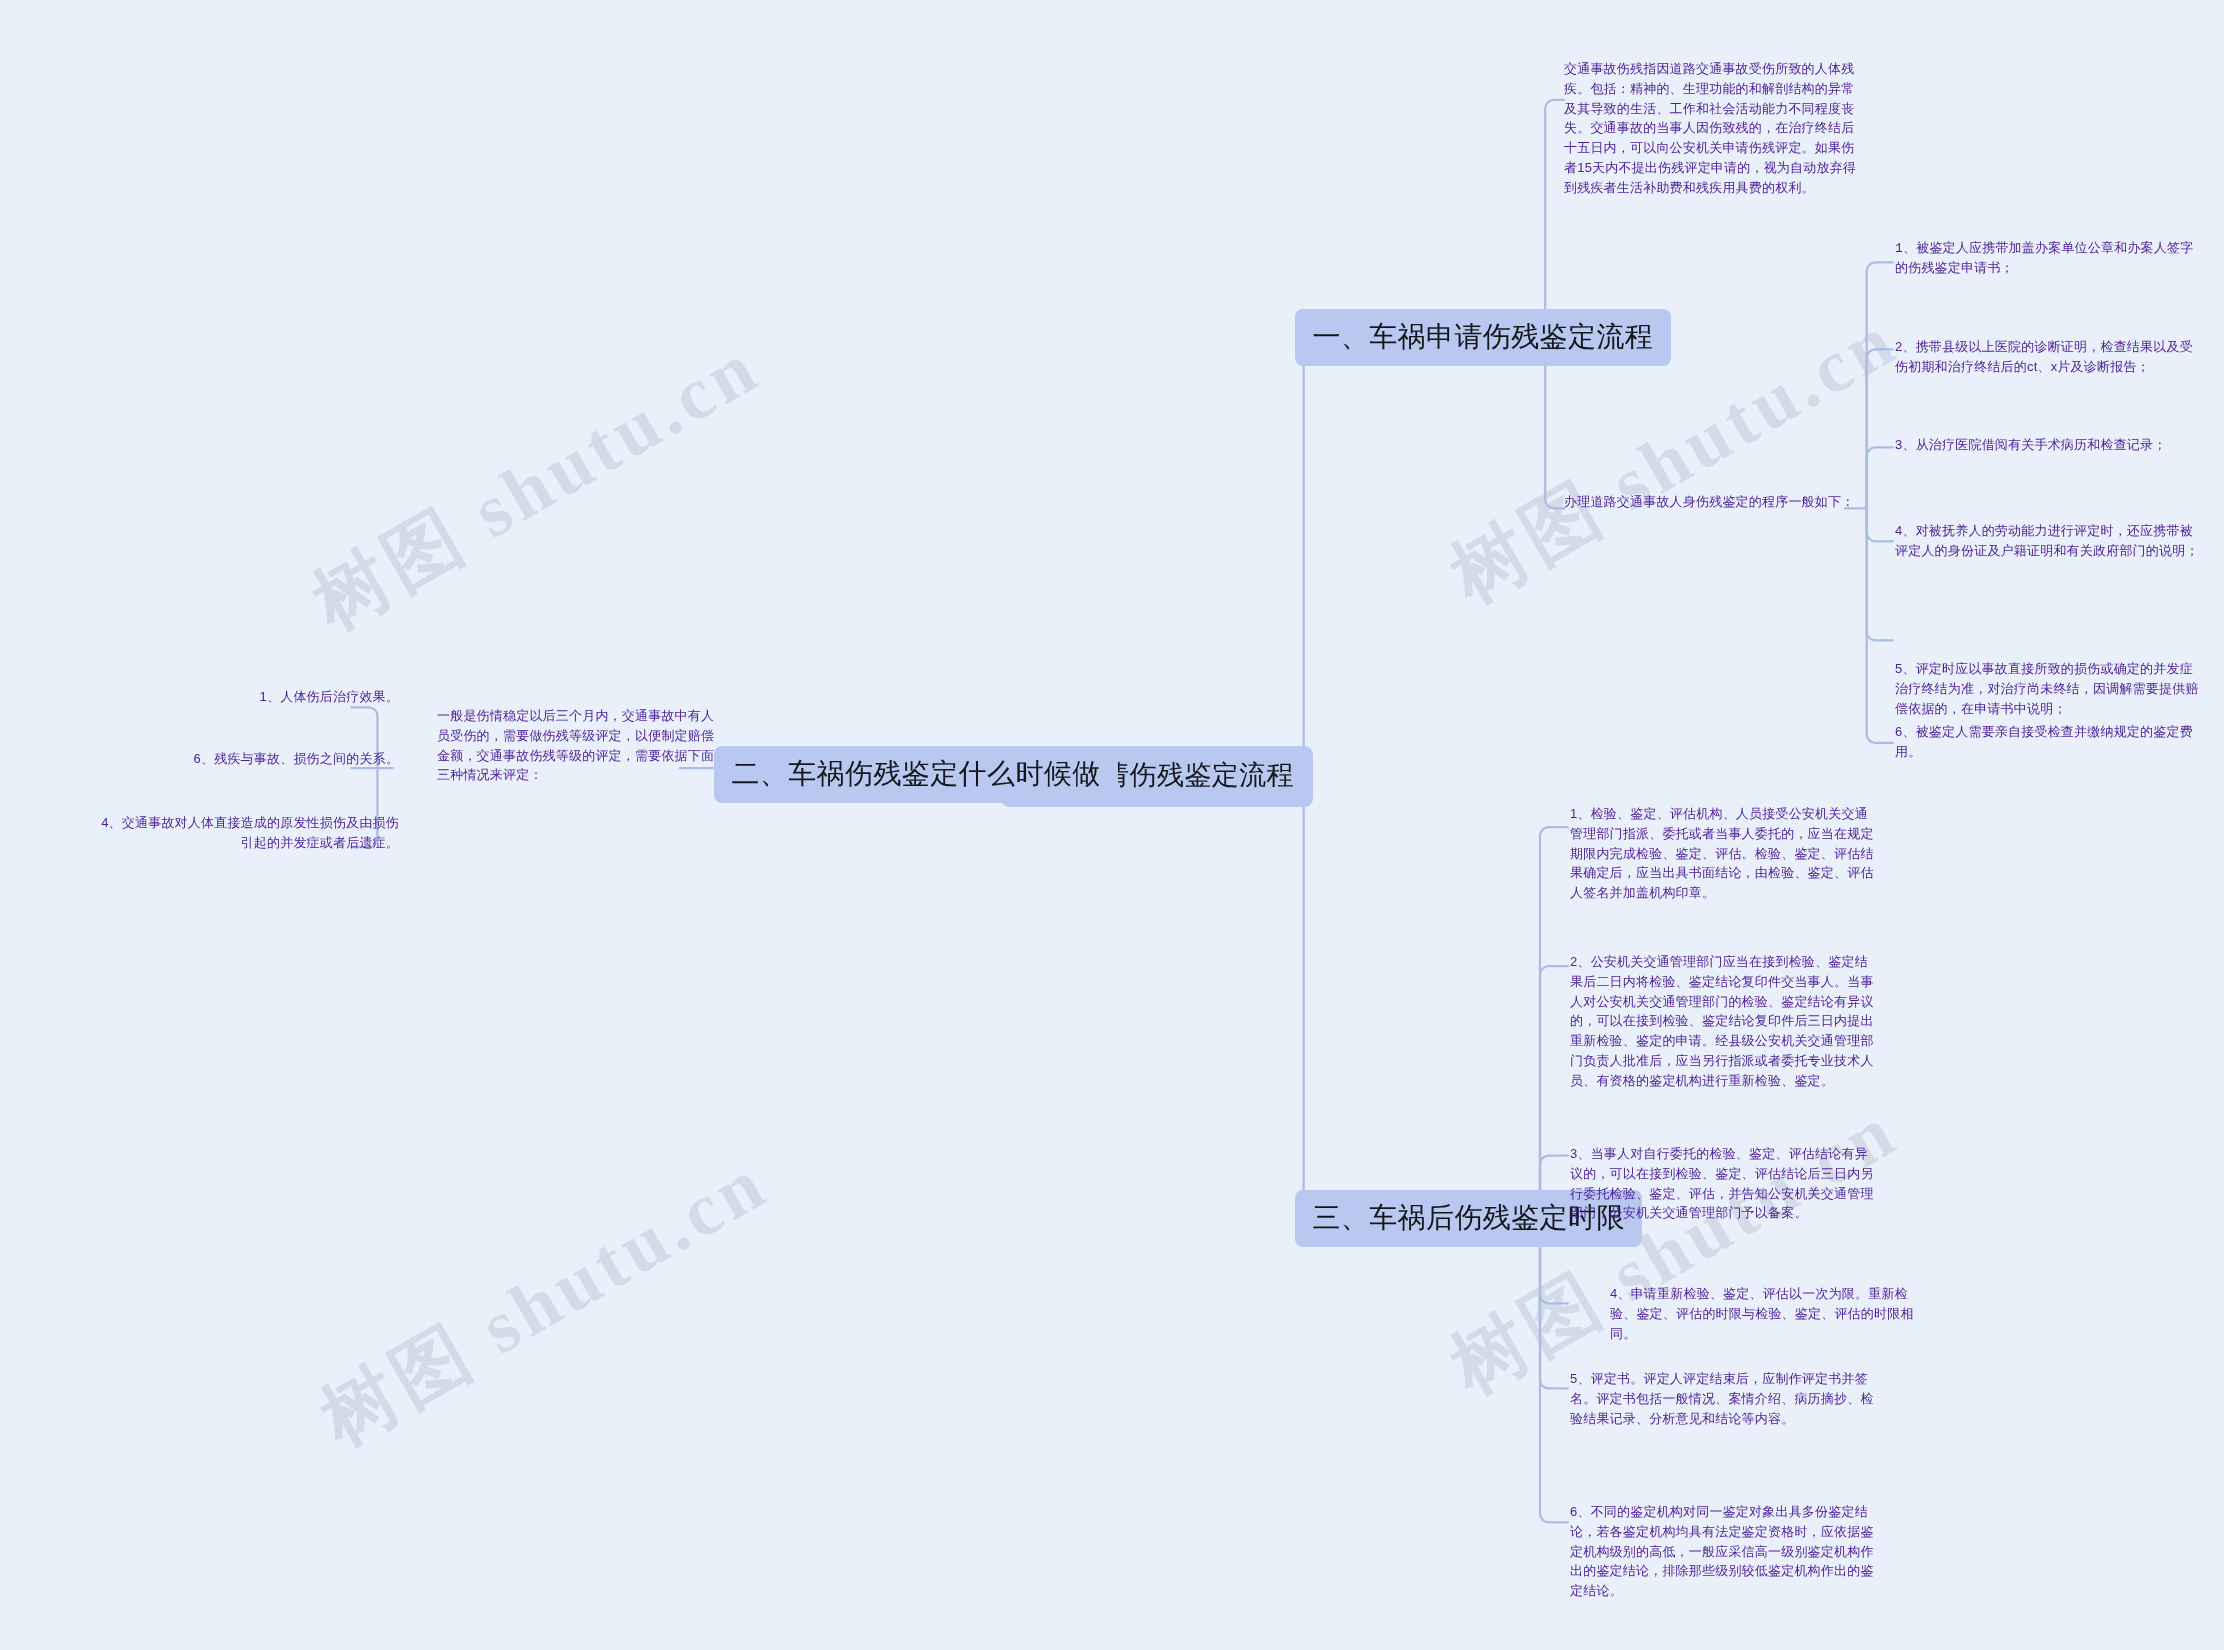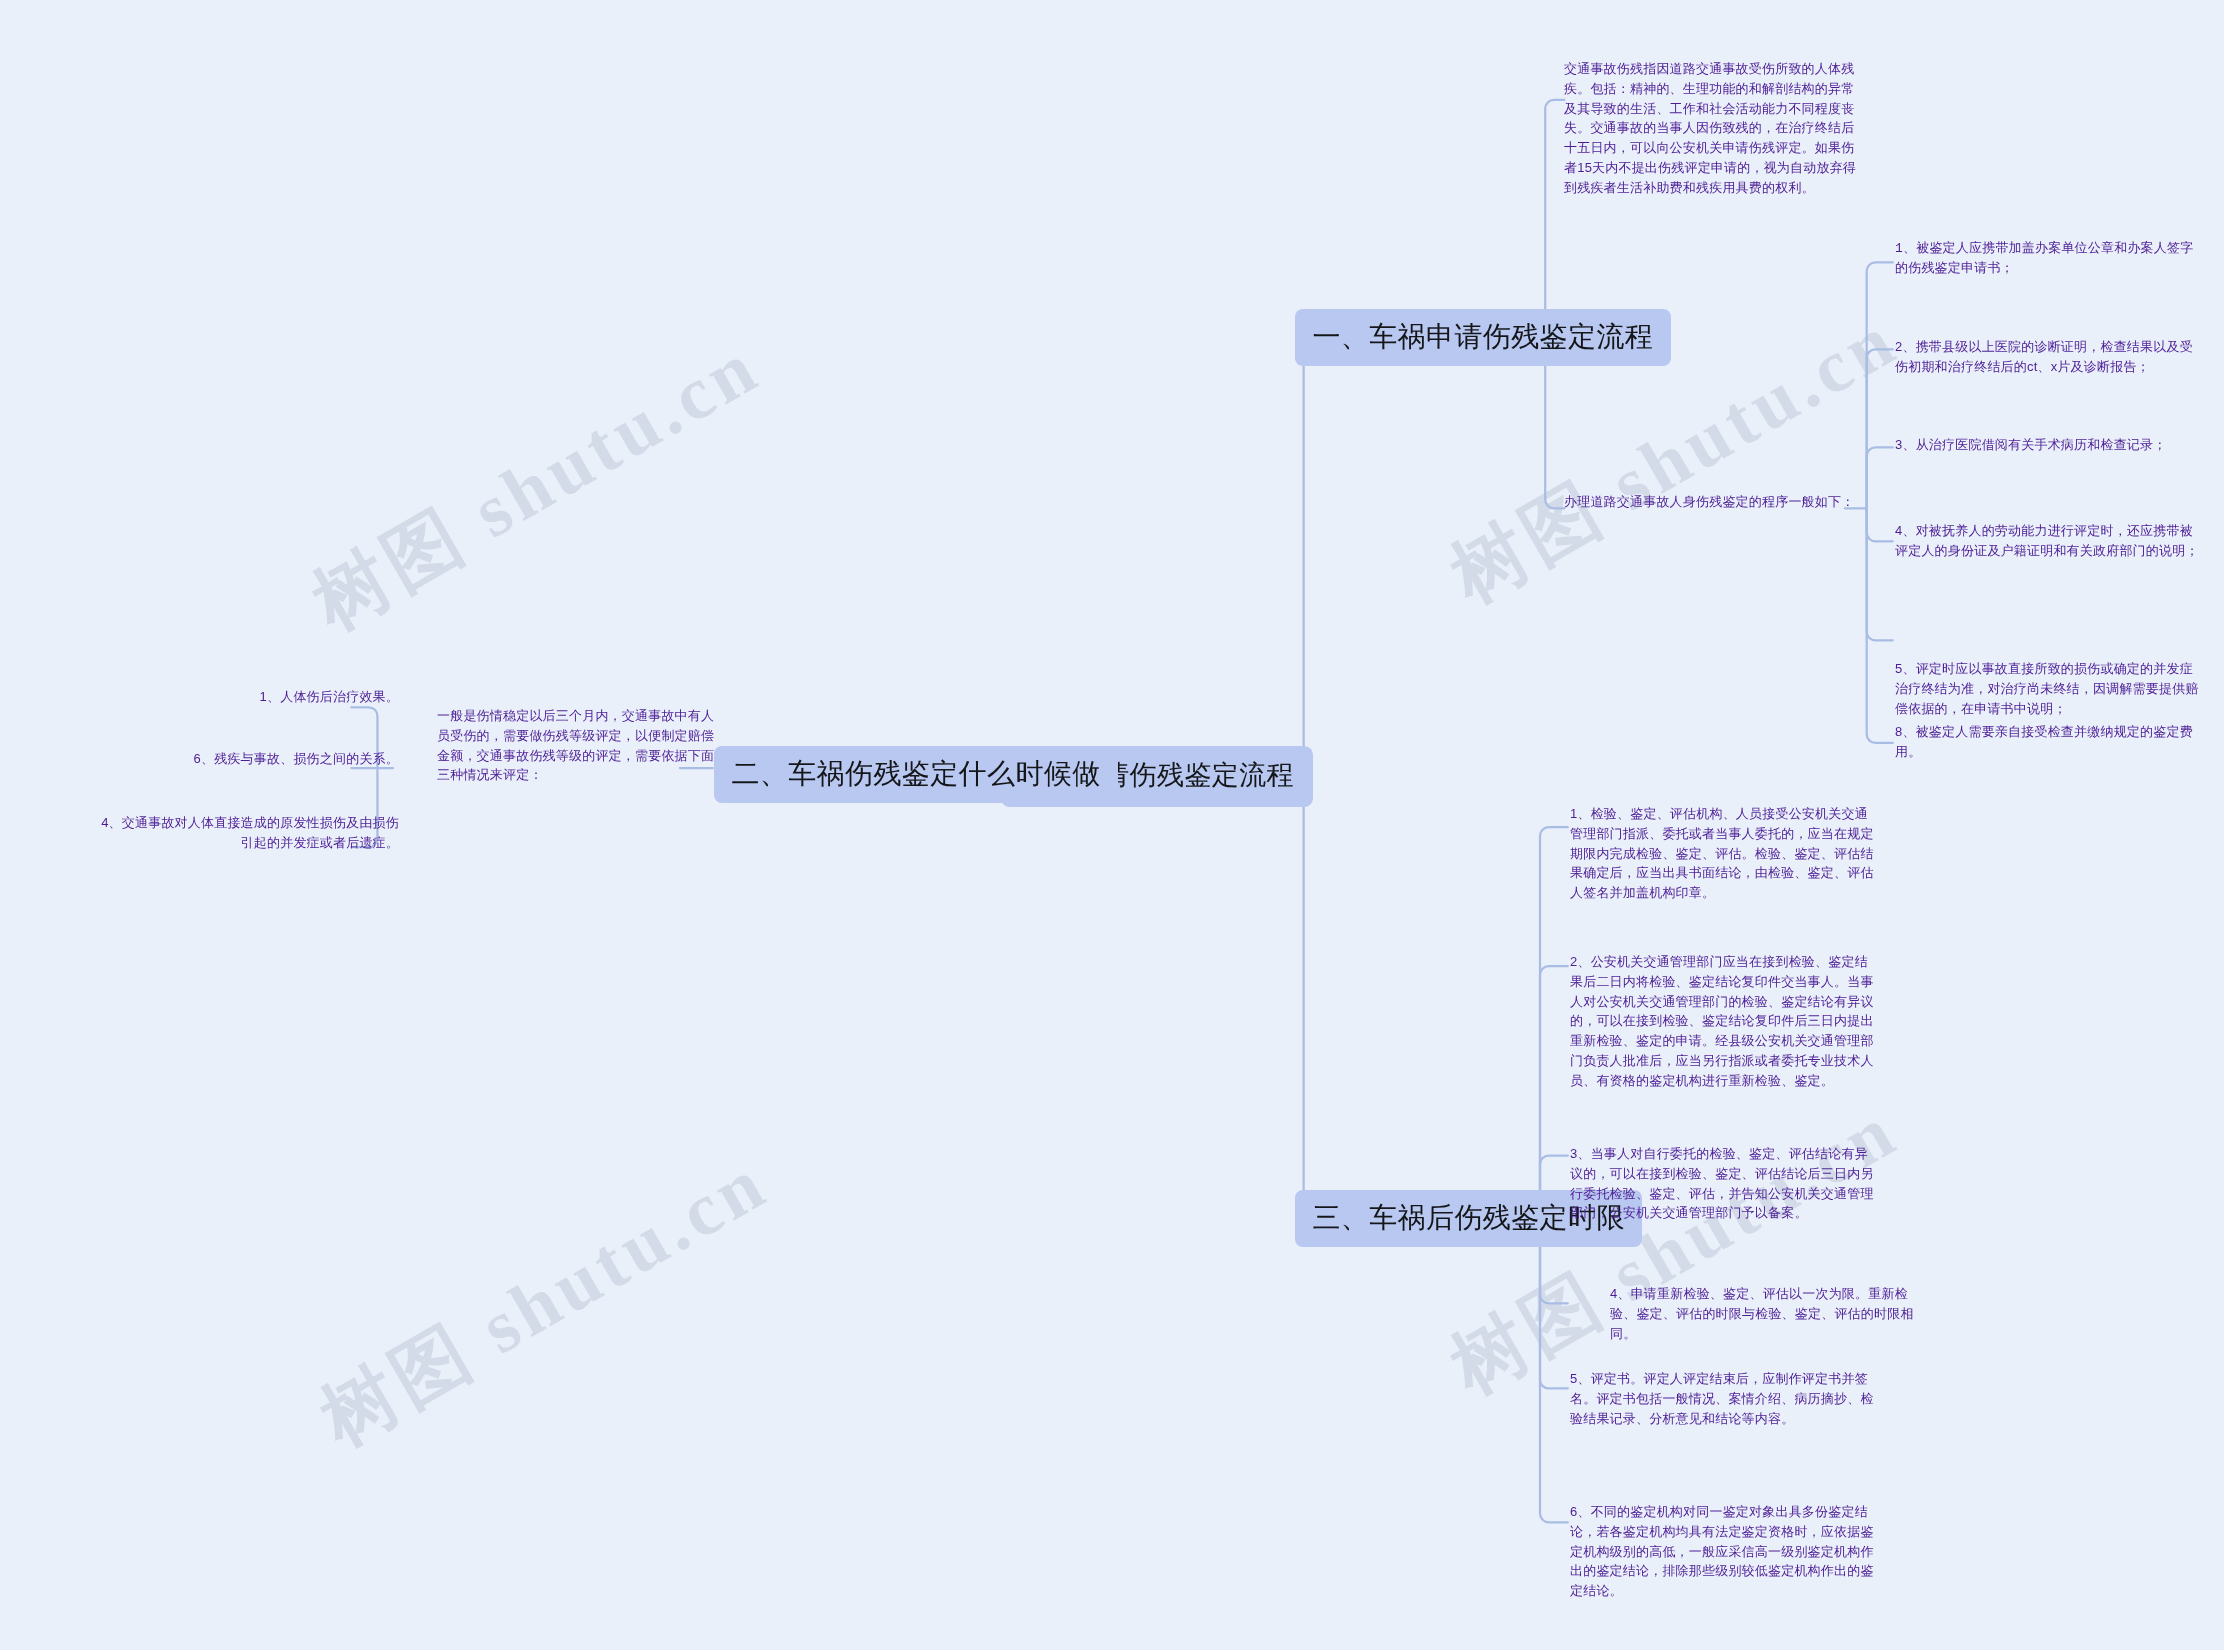--- a/index.html
+++ b/index.html
@@ -124,21 +124,21 @@
 
   <div class="node leaf right" style="left:1564px; top:59px; width:302px;">交通事故伤残指因道路交通事故受伤所致的人体残疾。包括：精神的、生理功能的和解剖结构的异常及其导致的生活、工作和社会活动能力不同程度丧失。交通事故的当事人因伤致残的，在治疗终结后十五日内，可以向公安机关申请伤残评定。如果伤者15天内不提出伤残评定申请的，视为自动放弃得到残疾者生活补助费和残疾用具费的权利。</div>
 
   <div class="node leaf right" style="left:1564px; top:492px; width:302px;">办理道路交通事故人身伤残鉴定的程序一般如下：</div>
 
   <div class="node leaf right" style="left:1895px; top:239px; width:306px;font-family:Liberation Mono, monospace;">1、被鉴定人应携带加盖办案单位公章和办案人签字的伤残鉴定申请书；</div>
   <div class="node leaf right" style="left:1895px; top:337px; width:306px;">2、携带县级以上医院的诊断证明，检查结果以及受伤初期和治疗终结后的ct、x片及诊断报告；</div>
   <div class="node leaf right" style="left:1895px; top:435px; width:306px;">3、从治疗医院借阅有关手术病历和检查记录；</div>
   <div class="node leaf right" style="left:1895px; top:521px; width:306px;">4、对被抚养人的劳动能力进行评定时，还应携带被评定人的身份证及户籍证明和有关政府部门的说明；</div>
   <div class="node leaf right" style="left:1895px; top:620px; width:306px;margin-top:39px;">5、评定时应以事故直接所致的损伤或确定的并发症治疗终结为准，对治疗尚未终结，因调解需要提供赔偿依据的，在申请书中说明；</div>
-  <div class="node leaf right" style="left:1895px; top:722px; width:306px;">8、被鉴定人需要亲自接受检查并缴纳规定的鉴定费用。</div>
+  <div class="node leaf right" style="left:1895px; top:722px; width:306px;">6、被鉴定人需要亲自接受检查并缴纳规定的鉴定费用。</div>
 
   <div class="node boxed" style="left:714px; top:746px;">二、车祸伤残鉴定什么时候做</div>
 
   <div class="node leaf left" style="left:389px; top:706px; width:290px; text-align:left;">一般是伤情稳定以后三个月内，交通事故中有人员受伤的，需要做伤残等级评定，以便制定赔偿金额，交通事故伤残等级的评定，需要依据下面三种情况来评定：</div>
 
   <div class="node leaf left" style="left:45px; top:687px; width:306px;">1、人体伤后治疗效果。</div>
   <div class="node leaf left" style="left:45px; top:749px; width:306px;">6、残疾与事故、损伤之间的关系。</div>
   <div class="node leaf left" style="left:45px; top:813px; width:306px;">4、交通事故对人体直接造成的原发性损伤及由损伤引起的并发症或者后遗症。</div>
 
   <div class="node boxed" style="left:1295px; top:1190px;">三、车祸后伤残鉴定时限</div>

